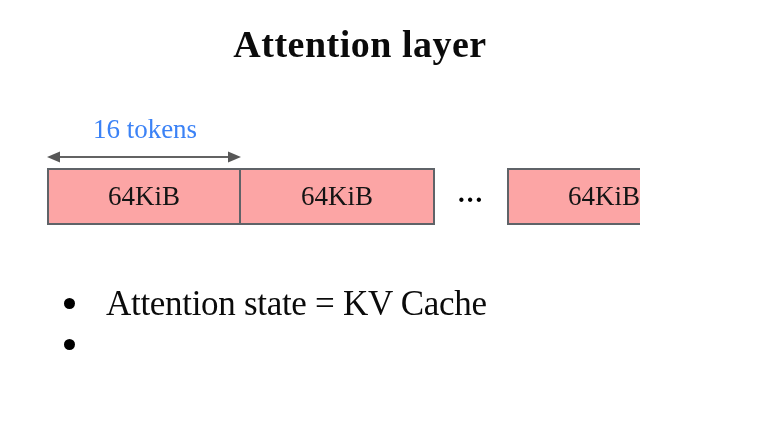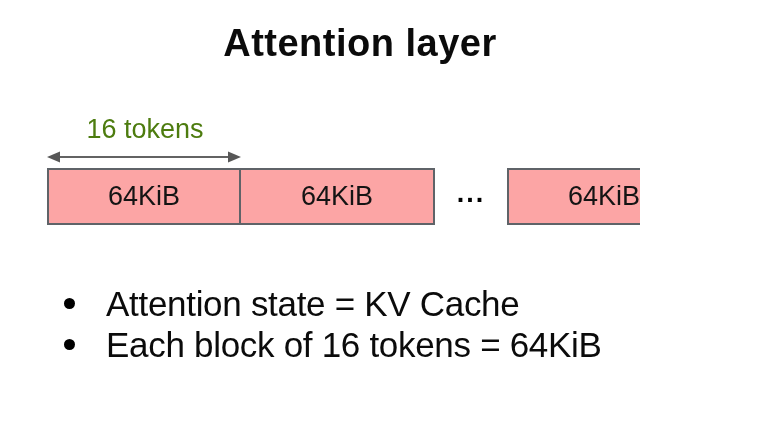--- a/index.html
+++ b/index.html
@@ -1,38 +1,38 @@
 <!DOCTYPE html>
 <html><head>
 <meta charset="utf-8">
 <style>
   html,body{margin:0;padding:0;background:#fff;}
   .slide{
     position:relative;
     width:640px;height:434px;
     background:#ffffff;
     overflow:hidden;
-    font-family:Liberation Sans, sans-serif;
+    font-family:Liberation Serif, serif;
     color:#0d0d0d;
   }
   .title{
     position:absolute;
     top:22px;left:-19px;width:758px;
     text-align:center;
     font-size:38px;
     font-weight:700;
     letter-spacing:0.5px;
     color:#0b0b0b;
   }
   .measure-label{
     position:absolute;
     top:114px;left:48px;width:194px;
     text-align:center;
     font-size:27px;
-    color:#4d7c0f;
+    color:#3b82f6;
   }
   .measure-arrow{
     position:absolute;
     top:149px;left:46px;
   }
   .block{
     position:absolute;
     top:168px;height:57px;
     box-sizing:border-box;
     background:#fca5a5;
@@ -105,17 +105,16 @@
     <span>64KiB</span>
   </div>
 
   <ul class="bullets">
     <li class="bullet-item">
       <span class="bullet-dot"></span>
       <span class="bullet-text">Attention state = KV Cache</span>
     </li>
     <li class="bullet-item">
       <span class="bullet-dot"></span>
-      <span class="bullet-text">Each block of 16 tokens = 64KiB</span>
     </li>
   </ul>
 
 </div>
 
 </body></html>

